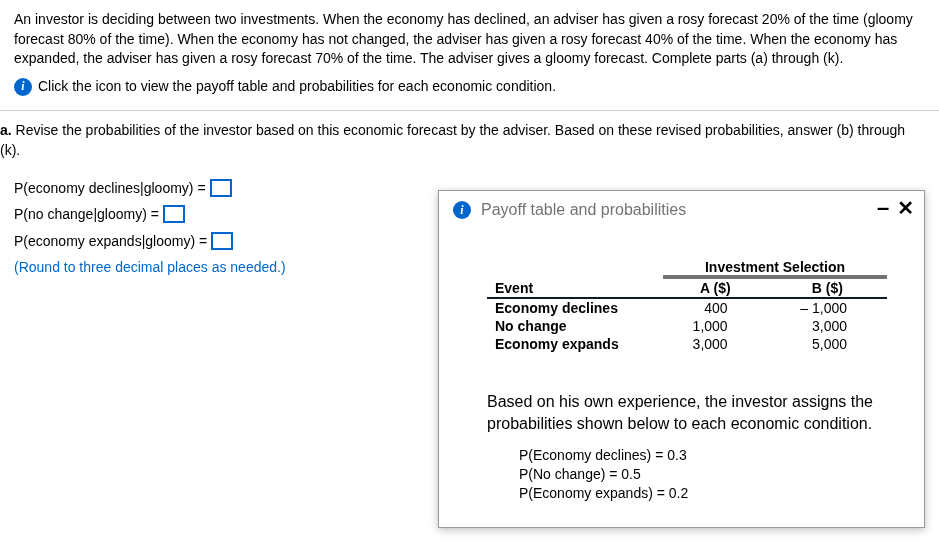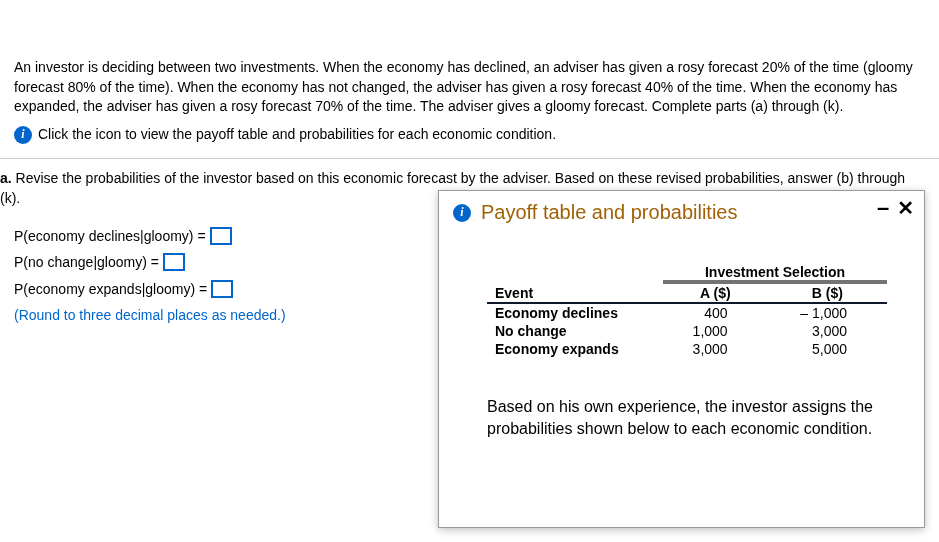--- a/index.html
+++ b/index.html
@@ -12,21 +12,20 @@
       font-size: 14px;
       color: #000;
       width: 939px;
       height: 542px;
       background: #fff;
       position: relative;
     }
     .question-area {
       padding: 10px 14px 8px 14px;
       line-height: 1.4;
-      margin-top: 48px;
     }
     .question-text {
       margin-bottom: 8px;
     }
     .info-line {
       display: flex;
       align-items: center;
       gap: 6px;
       margin-top: 4px;
     }
@@ -88,22 +87,22 @@
       box-shadow: 0 2px 8px rgba(0,0,0,0.25);
     }
     .popup-header {
       display: flex;
       align-items: center;
       padding: 10px 14px;
       gap: 10px;
       position: relative;
     }
     .popup-title {
-      font-size: 20px;
-      color: #a16207;
+      font-size: 16px;
+      color: #737373;
     }
     .popup-controls {
       position: absolute;
       right: 10px;
       top: 6px;
       display: flex;
       gap: 8px;
       align-items: center;
     }
     .minimize-icon {
@@ -230,14 +229,19 @@
         <td class="num">3,000</td>
       </tr>
       <tr>
         <td class="rowlabel">Economy expands</td>
         <td class="num">3,000</td>
         <td class="num">5,000</td>
       </tr>
     </tbody>
       </table>
     <div class="popup-note">Based on his own experience, the investor assigns the probabilities shown below to each economic condition.</div>
+    <div class="prob-block">
+      <div>P(Economy declines) = 0.3</div>
+      <div>P(No change) = 0.5</div>
+      <div>P(Economy expands) = 0.2</div>
+    </div>
   </div>
 </div>
 
 </body></html>

